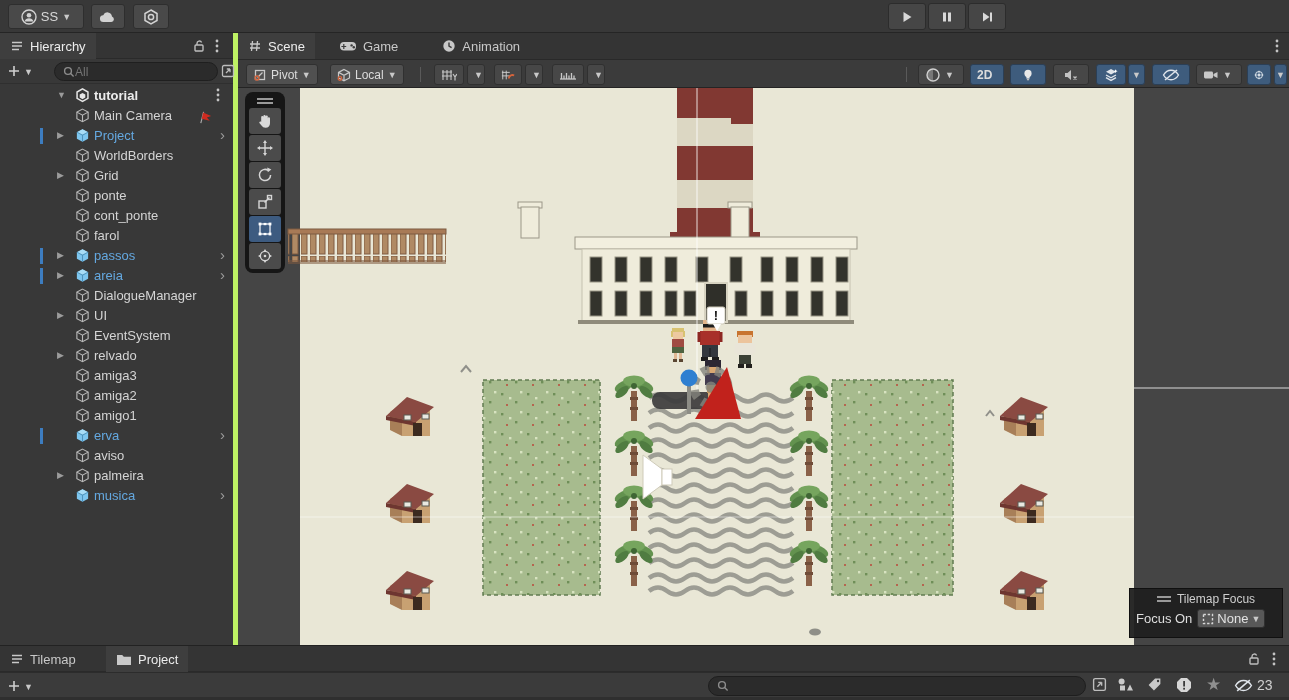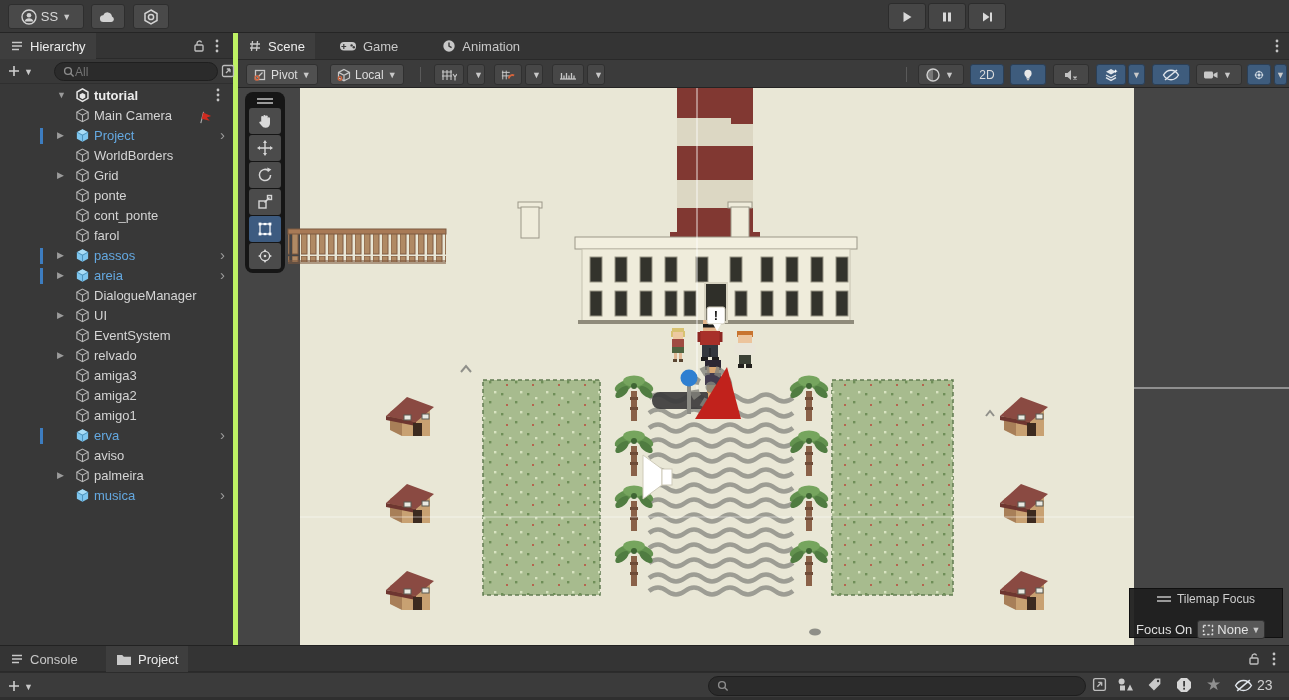--- a/index.html
+++ b/index.html
@@ -51,21 +51,21 @@
 
   
   #palette{position:absolute;left:7px;top:4px;width:40px;height:181px;background:rgba(18,18,18,.93);border-radius:8px;padding-top:4px}
   #palette .grip{width:16px;height:6px;margin:2px auto 4px auto;border-top:2px solid #9a9a9a;border-bottom:2px solid #9a9a9a}
   .pal-btn{width:32px;height:26px;margin:1px auto;background:#4b4b4b;border-radius:3px;display:flex;align-items:center;justify-content:center}
   .pal-btn.active{background:#3d5b80}
 
   
   #tilemap{position:absolute;left:891px;top:500px;width:154px;height:50px;background:rgba(32,32,32,.95);border:1px solid #101010;border-radius:0;padding:3px 6px;color:#cfcfcf}
   #tilemap .trow{display:flex;align-items:center;gap:6px;justify-content:center;font-size:12px}
-  #tilemap .frow{display:flex;align-items:center;gap:5px;margin-top:14px;font-size:13px;color:#dedede}
+  #tilemap .frow{display:flex;align-items:center;gap:5px;margin-top:3px;font-size:13px;color:#dedede}
   .tm-dd{height:19px;background:#585858;border:1px solid #303030;border-radius:3px;display:flex;align-items:center;gap:3px;padding:0 4px;color:#e2e2e2}
 
   
   #bottom{position:absolute;left:0;top:645px;width:1289px;height:55px;background:#383838;border-top:1px solid #222}
   #b-toolbar{position:relative;height:26px;background:#3b3b3b;border-top:1px solid #2c2c2c}
   .b-search{position:absolute;left:708px;top:3px;width:378px;height:20px;background:#2b2b2b;border:1px solid #1e1e1e;border-radius:10px;display:flex;align-items:center;padding:0 8px;gap:5px}
   .b-search input{background:transparent;border:none;outline:none;color:#cfcfcf;width:320px}
   .b-ic{position:absolute;top:4px}
   #hidden-count{position:absolute;left:1257px;top:4px;color:#cfcfcf;font-size:14px}
   #footer-strip{position:absolute;left:0;top:697px;width:1289px;height:3px;background:#2f2f2f}
@@ -599,21 +599,21 @@
     <div class="st-btn flat" style="left:349px;width:18px">
         <span class="caret">▼</span>
       </div>
     <span class="st-sep" style="left:668px"></span>
     <div class="st-btn flat" style="left:680px;width:46px">
         <svg width="16" height="16">
           <use href="#i-shade"></use>
         </svg>
         <span class="caret">▼</span>
       </div>
-    <div class="st-btn blue" style="left:732px;width:34px;justify-content:center;font-weight:normal">
+    <div class="st-btn blue" style="left:732px;width:34px;font-weight:bold">
         <span>2D</span>
       </div>
     <div class="st-btn blue" style="left:772px;width:36px;justify-content:center">
         <svg width="14" height="14">
           <use href="#i-bulb"></use>
         </svg>
       </div>
     <div class="st-btn flat" style="left:815px;width:36px;justify-content:center">
         <svg width="16" height="14">
           <use href="#i-mute"></use>
@@ -915,21 +915,21 @@
     </div>
   </div>
 </div>
 
 <div id="bottom">
   <div class="tabbar">
     <div class="tab" style="left:0">
       <svg class="icon" width="14" height="14">
           <use href="#i-list"></use>
         </svg>
-      <span>Console</span>
+      <span>Tilemap</span>
     </div>
     <div class="tab active" style="left:106px">
       <svg class="icon" width="16" height="13">
           <use href="#i-folder"></use>
         </svg>
       <span>Project</span>
     </div>
     <span class="abs" style="left:1247px;top:6px">
         <svg width="14" height="14">
           <use href="#i-lock"></use>

